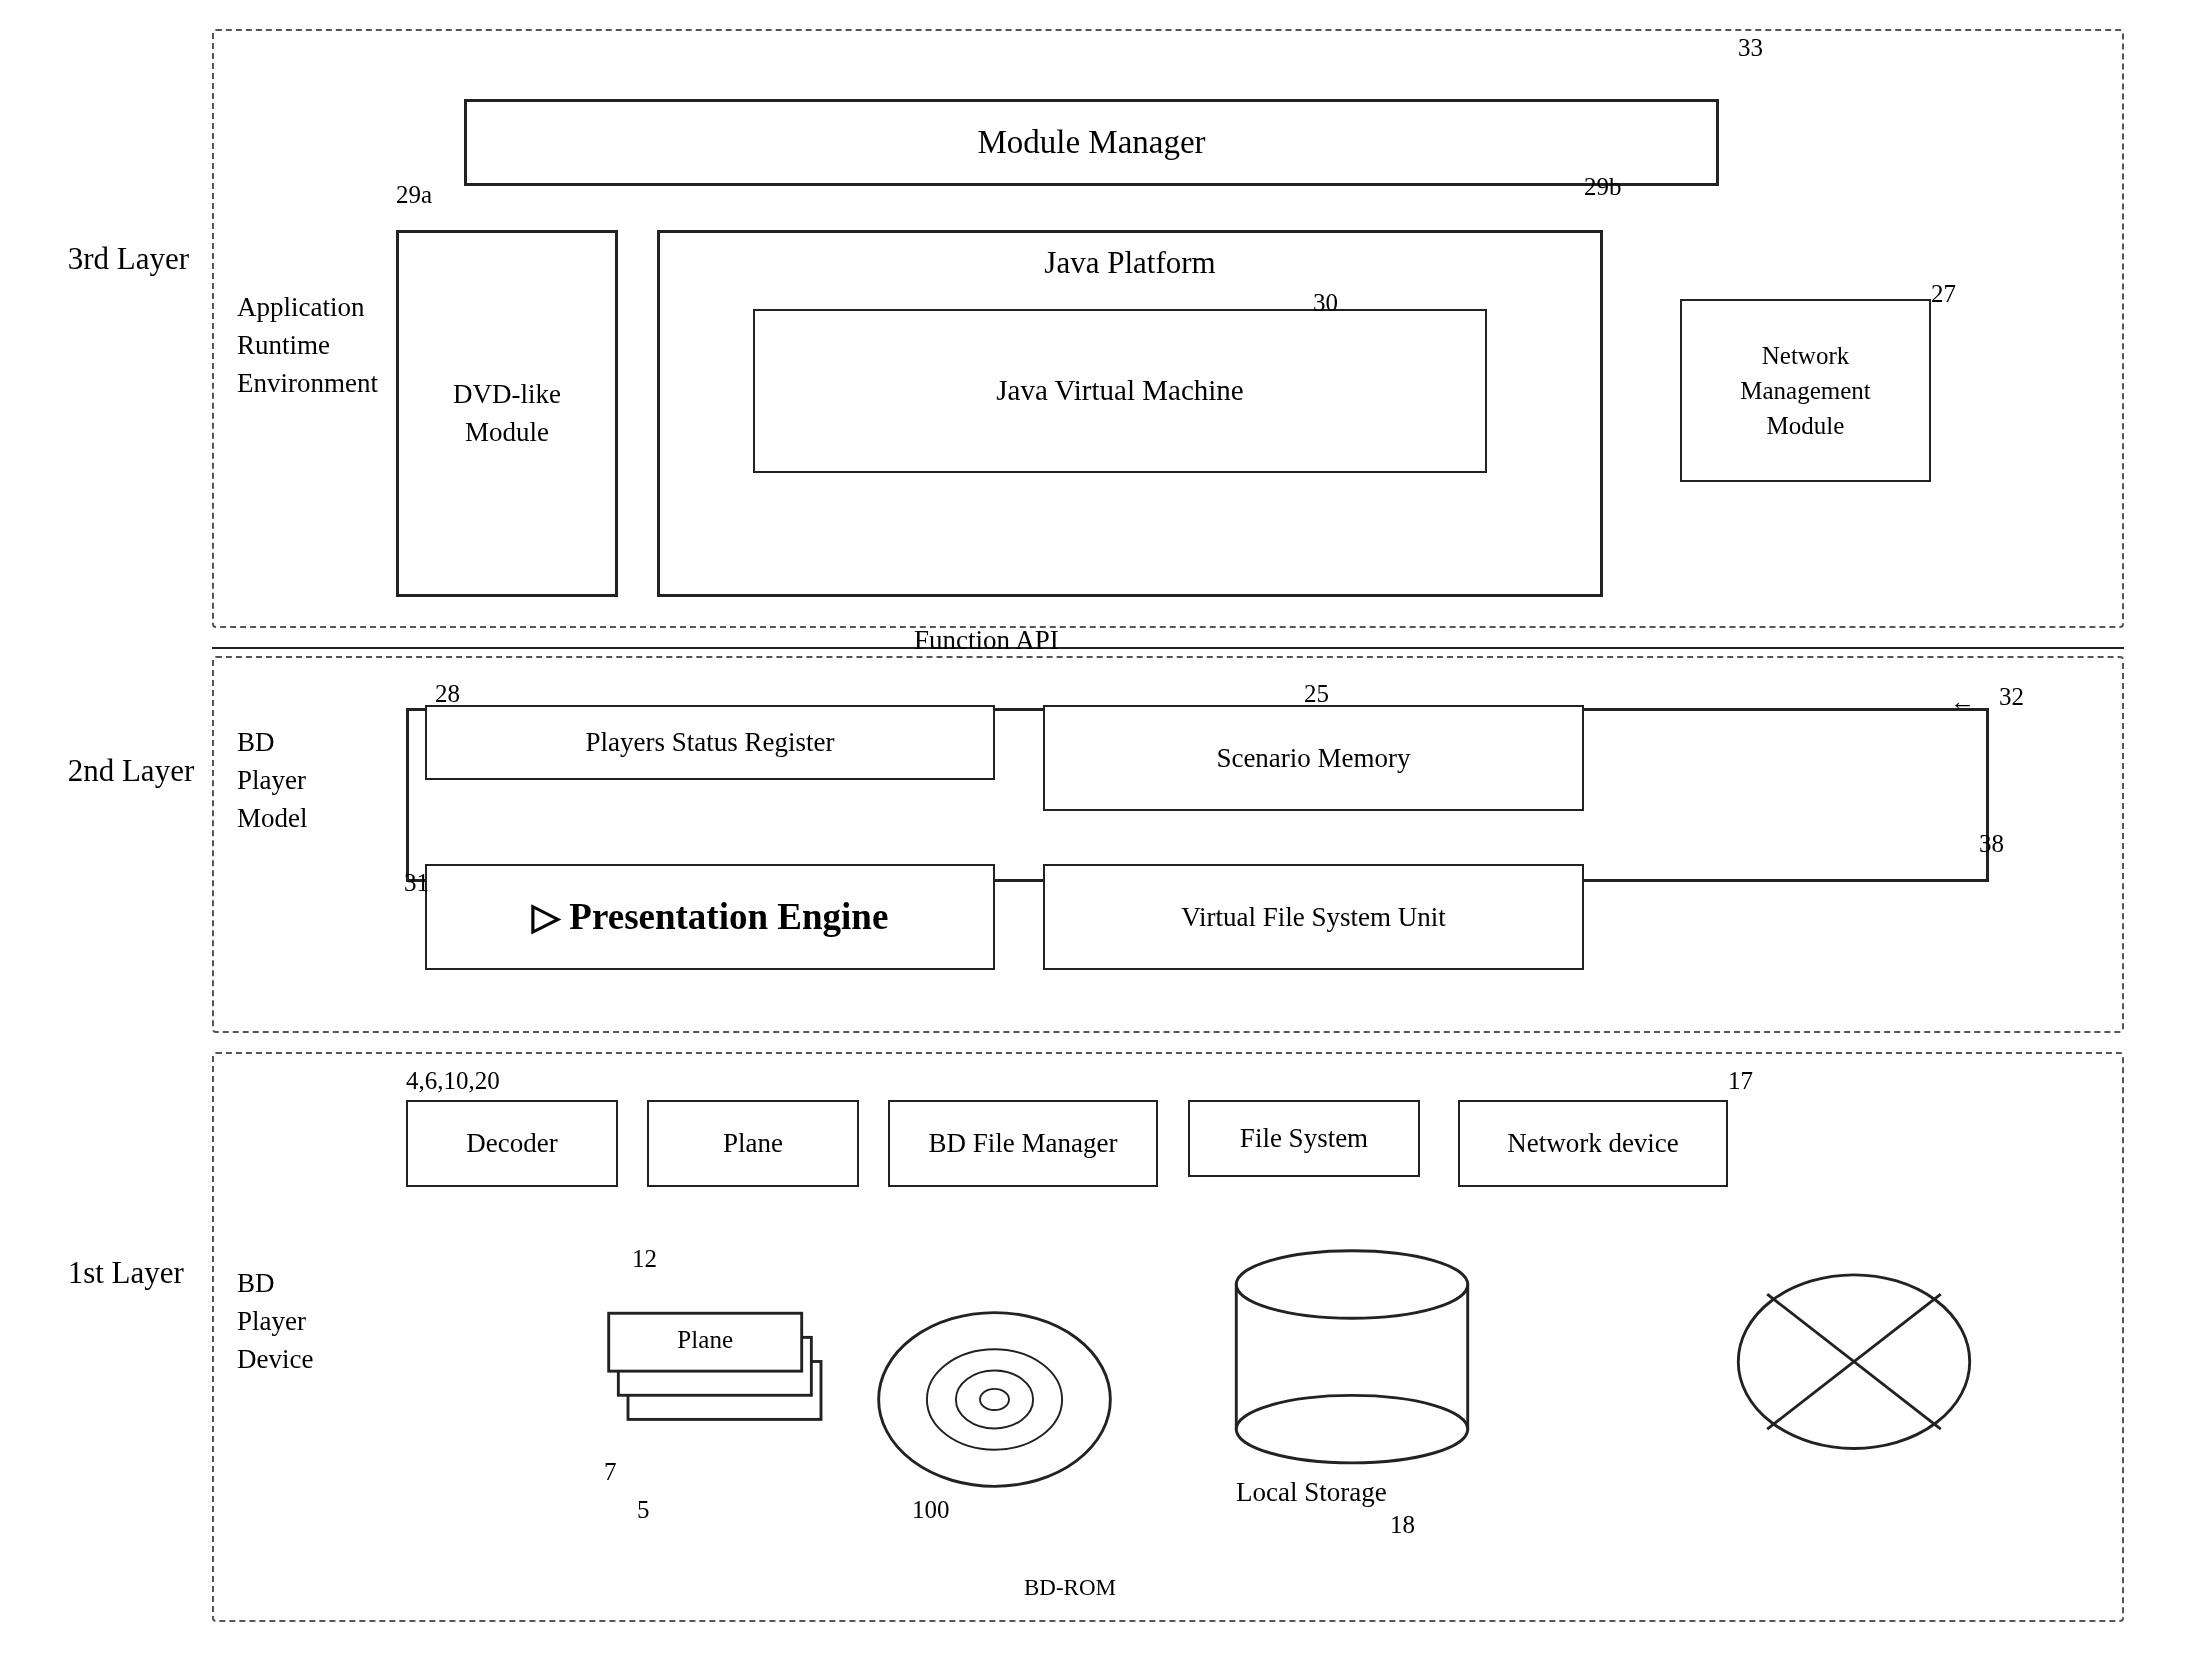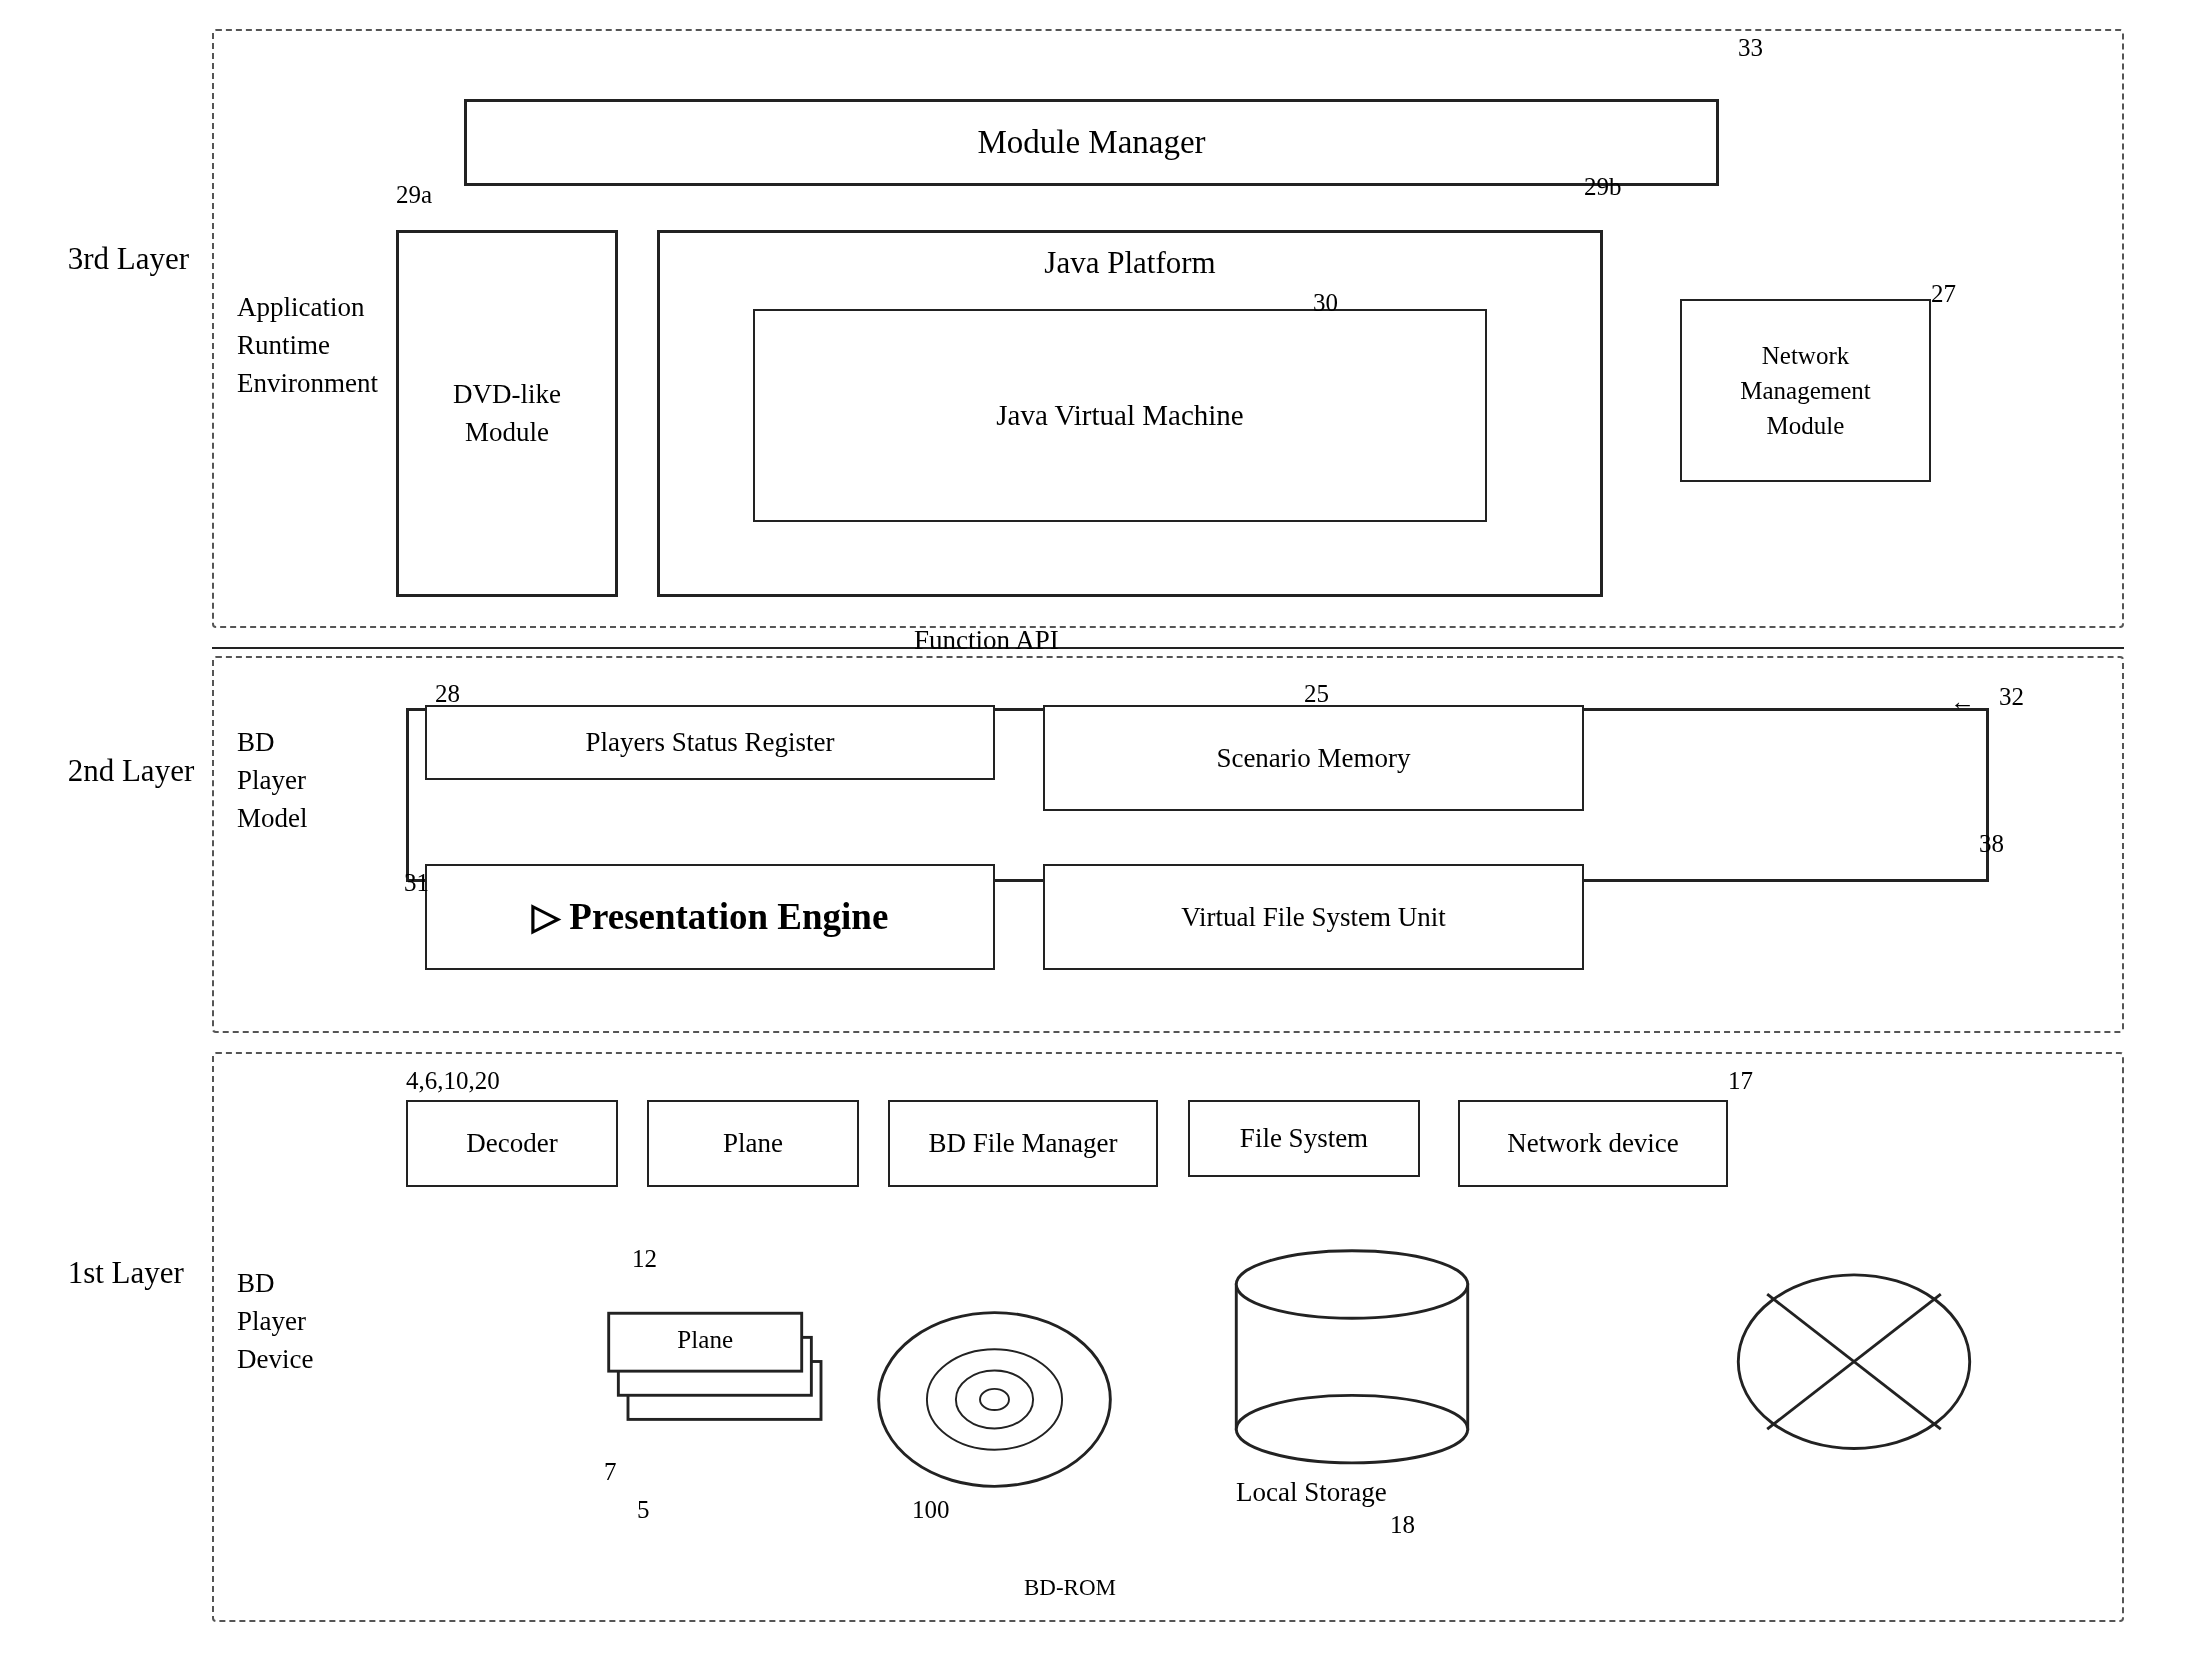--- a/index.html
+++ b/index.html
@@ -94,21 +94,21 @@
   <div class="ref-num" style="left:1526px; top:154px;">29b</div>
 
   <div class="module-box thick" style="left:338px; top:179px; width:222px; height:367px; font-size:27px; line-height:1.4;">
     <span>DVD-like<br>Module</span>
   </div>
 
   <div class="module-box thick" style="left:599px; top:179px; width:946px; height:367px; font-size:31px; align-items:flex-start; padding:9.7px 19.3px;">
     <span>Java Platform</span>
   </div>
 
-  <div class="module-box" style="left:695px; top:290px; width:734px; height:213px; font-size:29px;">
+  <div class="module-box" style="left:695px; top:290px; width:734px; height:164px; font-size:29px;">
     <span>Java Virtual Machine</span>
   </div>
 
   <div class="ref-num" style="left:1255px; top:270px;">30</div>
 
   <div class="module-box" style="left:1622px; top:280px; width:251px; height:183px; font-size:25px; line-height:1.4;">
     <span>Network<br>Management<br>Module</span>
   </div>
 
   <div class="ref-num" style="left:1873px; top:261px;">27</div>

